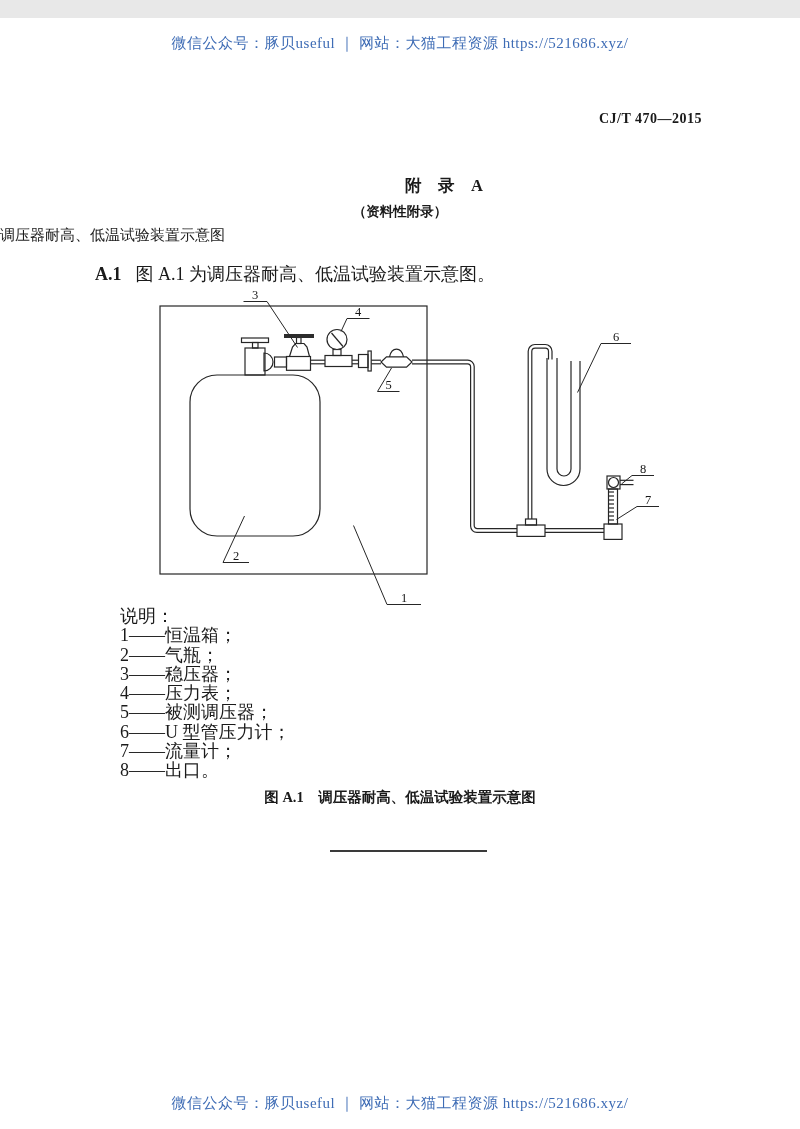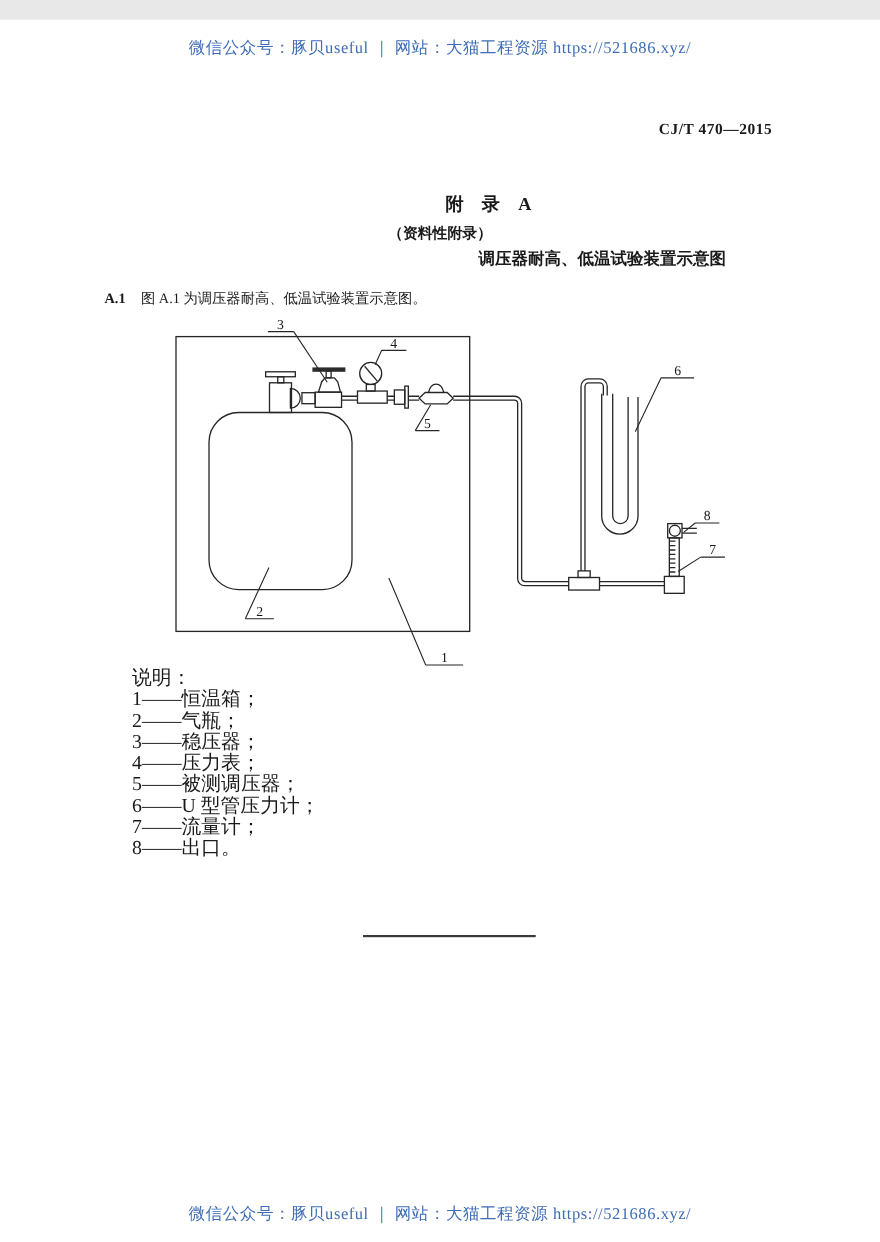--- a/index.html
+++ b/index.html
@@ -16,23 +16,23 @@
   .wm-top{top:16px;}
   .wm-bottom{top:1076px;}
   .std{
     position:absolute;top:93px;right:98px;
     font-size:14px;font-weight:bold;letter-spacing:0.5px;
   }
   .t1{position:absolute;top:157px;left:0;width:800px;text-align:center;
       font-size:16.5px;font-weight:bold;padding-left:44px;}
   .t2{position:absolute;top:185px;left:0;width:800px;text-align:center;
       font-size:13.5px;font-weight:bold;}
-  .t3{position:absolute;top:208px;left:0;width:660px;text-align:right;
-      font-size:15px;font-weight:bold;}
-  .para{position:absolute;top:244px;left:95px;font-size:13px;}
+  .t3{position:absolute;top:208px;left:0;width:660px;text-align:left;
+      font-size:15px;font-weight:normal;}
+  .para{position:absolute;top:244px;left:95px;font-size:18px;}
   .para .clause{font-weight:bold;margin-right:14px;}
   .diagram{position:absolute;left:150px;top:265px;width:520px;height:330px;}
   .diagram path,.diagram rect,.diagram line,.diagram circle{
     stroke:#262626;stroke-width:1.2;fill:none;
   }
   .diagram .filled{fill:#2c2c2c;stroke:none;}
   .diagram .whitefill{fill:#ffffff;}
   .diagram .leader{stroke-width:1;}
   .diagram text{
     fill:#161616;stroke:none;font-family:"Liberation Serif","DejaVu Serif",serif;
@@ -196,18 +196,19 @@
     <div>1——恒温箱；</div>
     <div>2——气瓶；</div>
     <div>3——稳压器；</div>
     <div>4——压力表；</div>
     <div>5——被测调压器；</div>
     <div>6——U 型管压力计；</div>
     <div>7——流量计；</div>
     <div>8——出口。</div>
   </div>
 
+  <div class="caption">图 A.1　调压器耐高、低温试验装置示意图</div>
 
   <div class="endrule"></div>
 
   <div class="wm wm-bottom" style="color: rgb(62, 108, 181);">微信公众号：豚贝useful ｜ 网站：大猫工程资源 https://521686.xyz/</div>
 
 </div>
 
 </body></html>

